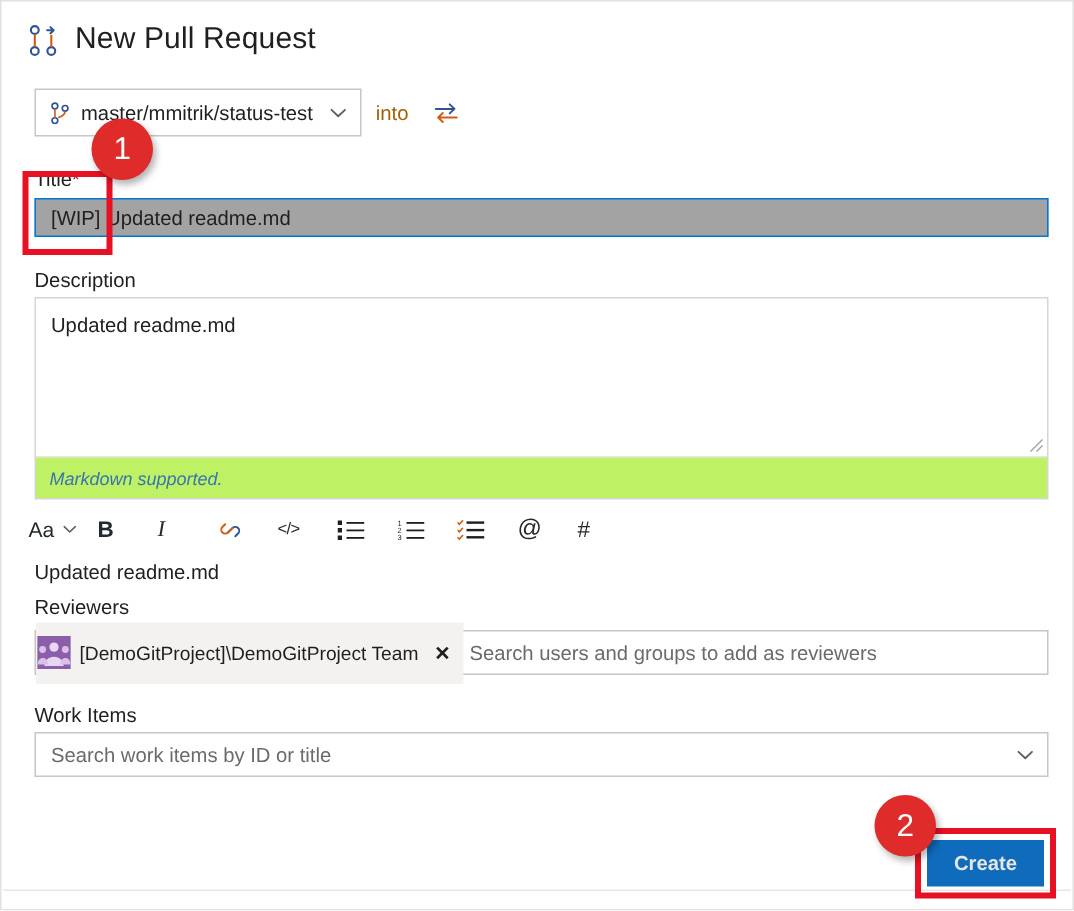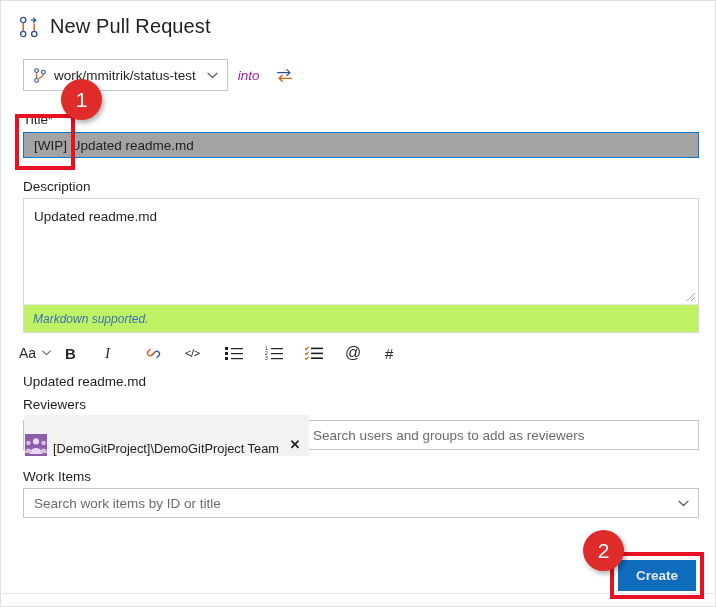--- a/index.html
+++ b/index.html
@@ -55,22 +55,21 @@
     white-space: nowrap;
   }
   .branch-icon { width: 12px; height: 15px; flex: none; }
   .chev {
     width: 11px; height: 7px;
     flex: none;
     margin-left: 3px;
   }
   .into-label {
     font-size: 13.5px;
-    color: #a21caf;
-    font-style: italic;
+    color: #a16207;
   }
   .swap-btn {
     width: 22px; height: 22px;
     display: flex; align-items: center; justify-content: center;
     cursor: pointer;
     margin-left: 4px;
   }
 
   
   .field-label {
@@ -163,21 +162,21 @@
   .reviewers-box {
     position: absolute;
     left: 22px; top: 419px;
     width: 676px; height: 30px;
     border: 1px solid #c8c6c4;
     background: #fff;
     display: flex; align-items: center;
   }
   .chip {
     height: 41px;
-    display: flex; align-items: flex-end;
+    display: flex; align-items: center;
     background: #f3f2f1;
     padding-right: 4px;
     gap: 6px;
   }
   .chip-avatar {
     width: 22px; height: 22px;
     margin-left: 1px;
     flex: none;
     background: #8c5da8;
     display: block;
@@ -286,21 +285,21 @@
   <div class="branch-row">
 
     <div class="branch-select">
       <svg class="branch-icon" viewBox="0 0 12 15" fill="none" xmlns="http://www.w3.org/2000/svg">
         <circle cx="2.6" cy="2.6" r="1.9" stroke="#2f5496" stroke-width="1.1"></circle>
         <circle cx="2.6" cy="12.4" r="1.9" stroke="#2f5496" stroke-width="1.1"></circle>
         <circle cx="9.4" cy="4.2" r="1.9" stroke="#2f5496" stroke-width="1.1"></circle>
         <path d="M2.6 4.5v5.9" stroke="#d05c12" stroke-width="1.1"></path>
         <path d="M9.4 6.1c0 2.6-2.2 3.4-4.6 4.4" stroke="#d05c12" stroke-width="1.1"></path>
       </svg>
-      <span>work/mmitrik/status-test</span>
+      <span>master/mmitrik/status-test</span>
       <svg class="chev" viewBox="0 0 11 7" fill="none" xmlns="http://www.w3.org/2000/svg">
         <path d="M1 1.2l4.5 4.3L10 1.2" stroke="#605e5c" stroke-width="1.2" stroke-linecap="round" stroke-linejoin="round"></path>
       </svg>
     </div>
 
     <span class="into-label">into</span>
 
 
     <div class="swap-btn">
       <svg width="17" height="15" viewBox="0 0 17 15" fill="none" xmlns="http://www.w3.org/2000/svg">

